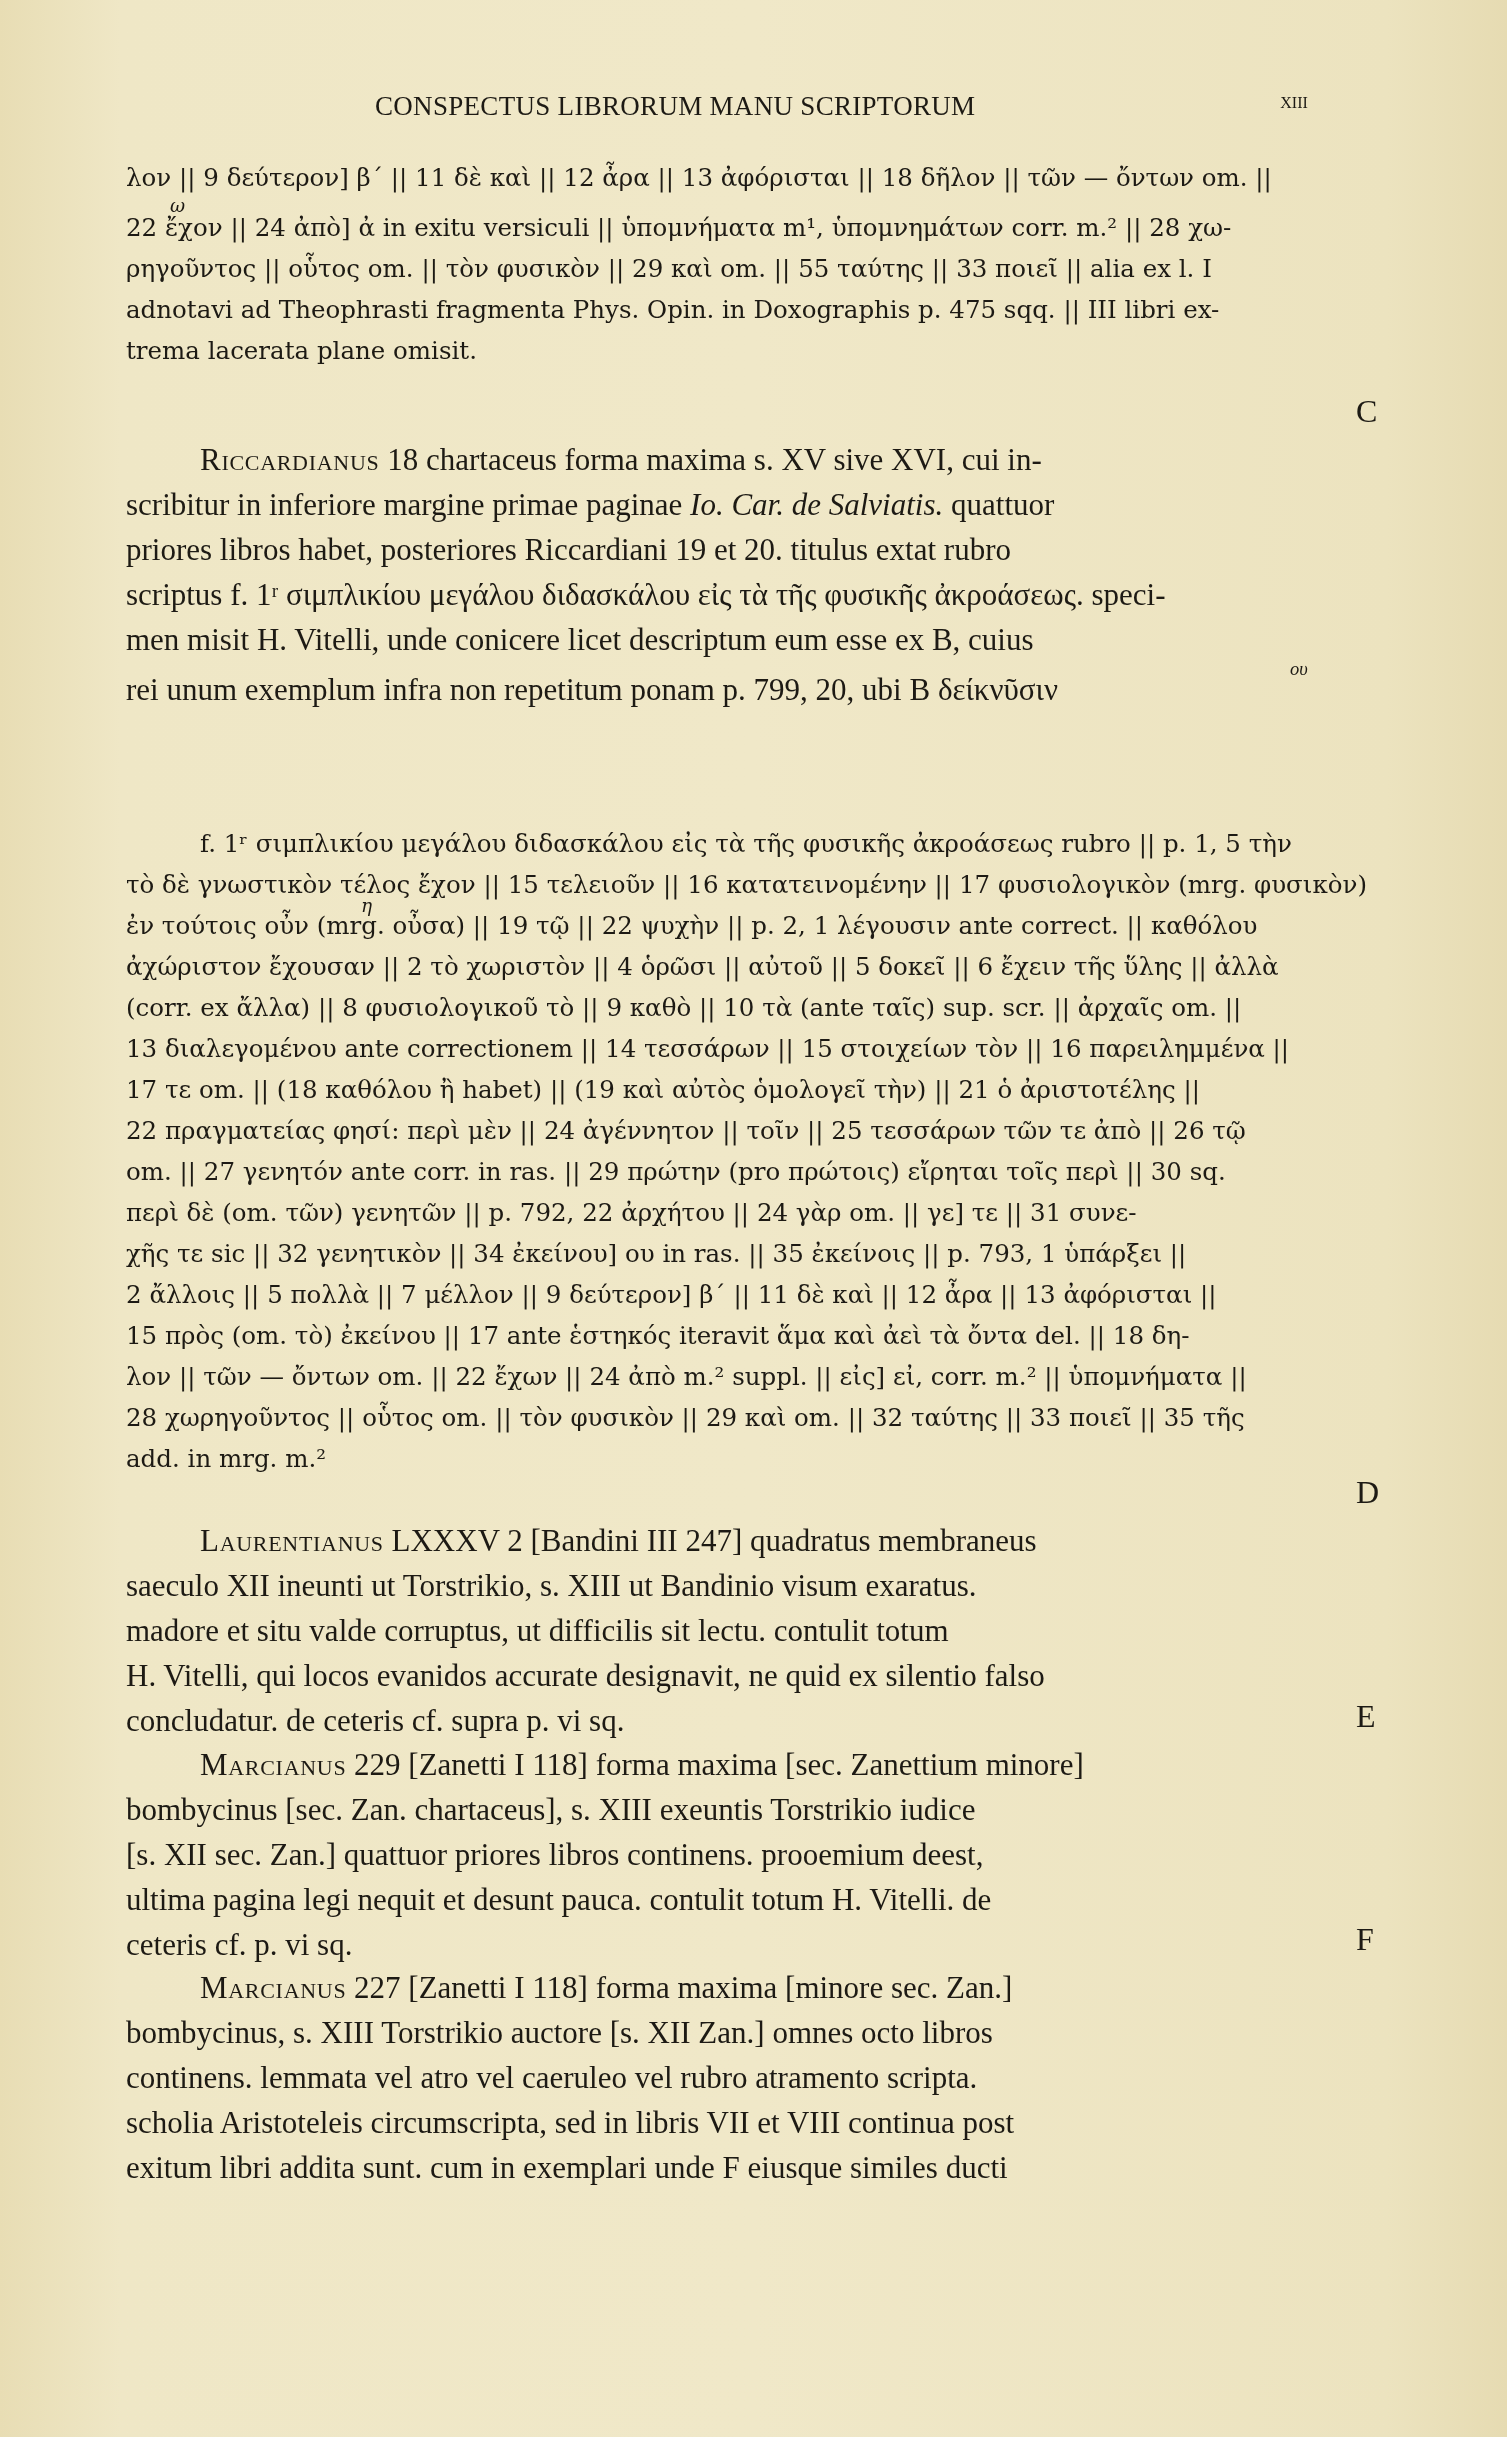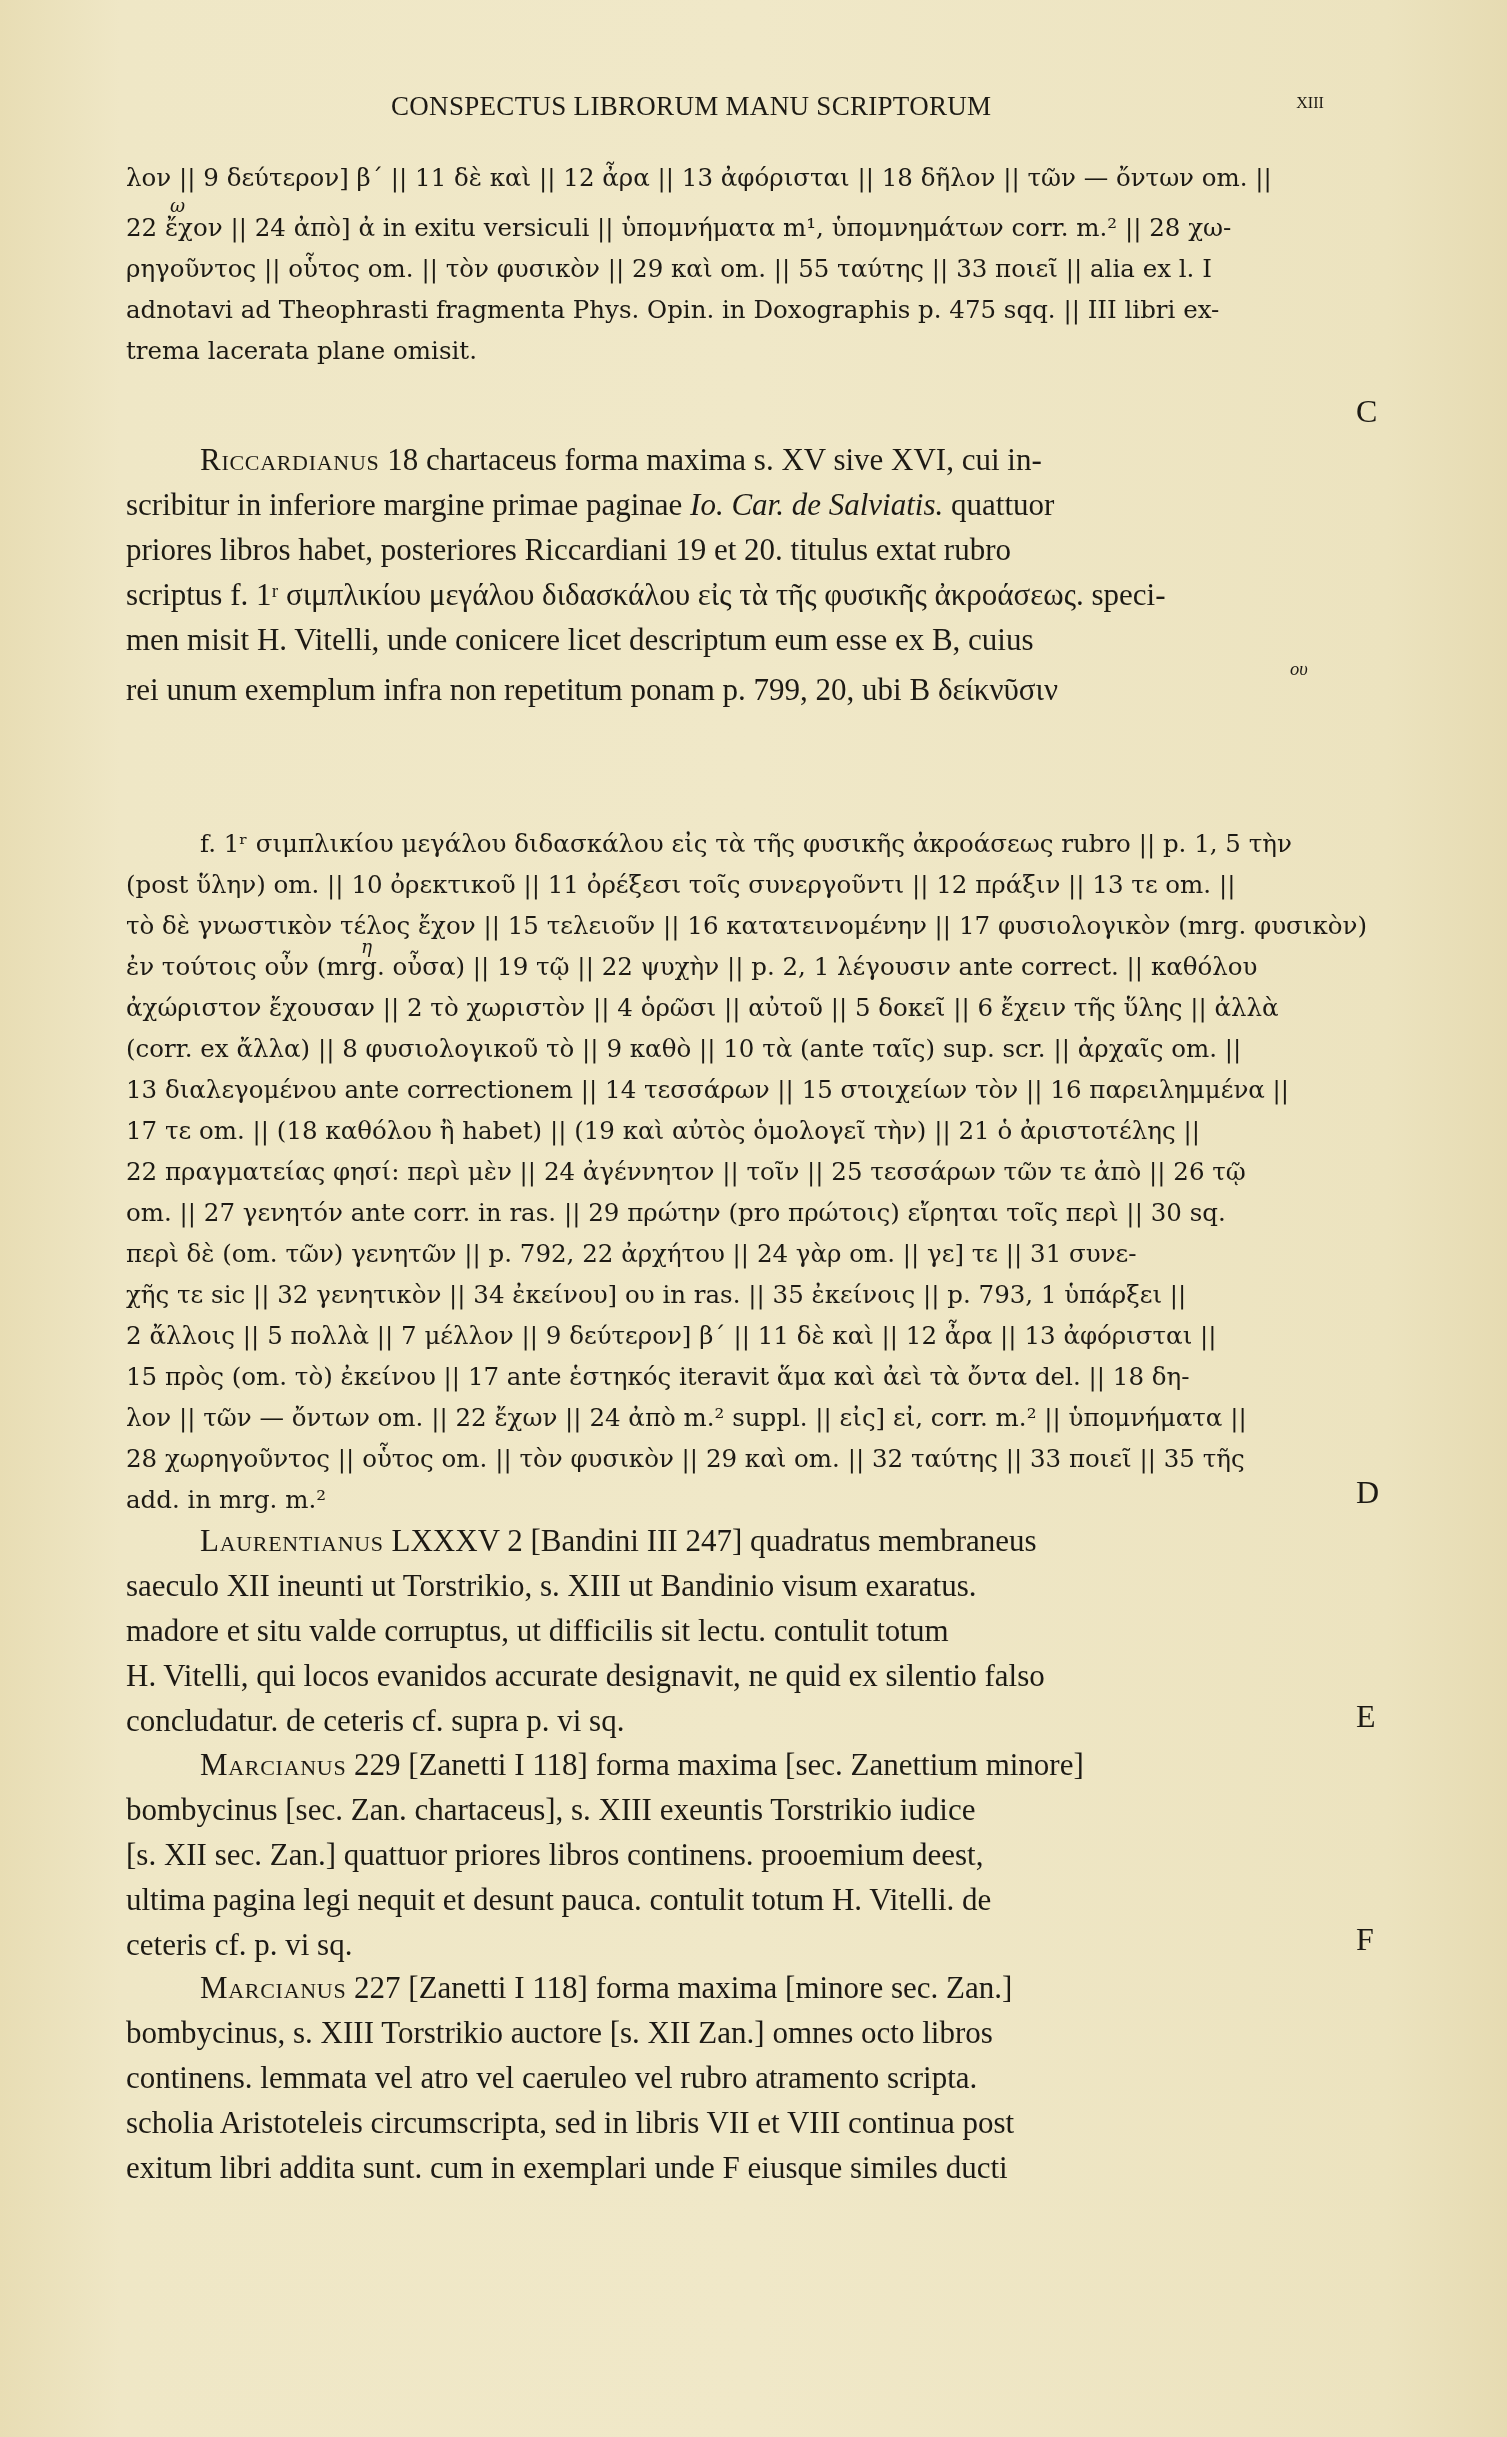--- a/index.html
+++ b/index.html
@@ -7,21 +7,21 @@
     width: 1508px; height: 2438px;
     background: #ede4c0;
     background-image: linear-gradient(90deg, #e8ddb4 0%, #efe7c6 8%, #f0e8c8 50%, #ece3bf 92%, #e6dbb2 100%);
     color: #1d1a14;
     font-family: "DejaVu Serif", "Liberation Serif", serif;
     position: relative;
     overflow: hidden;
   }
   .page { position: absolute; left: 0; top: 0; width: 1508px; height: 2438px; }
   .header {
-    position: absolute; top: 91px; left: 126px; width: 1211px; height: 40px;
+    position: absolute; top: 91px; left: 110px; width: 1211px; height: 40px;
   }
   .running-title {
     position: absolute; left: 265px; top: 0;
     font-size: 27px; letter-spacing: 0.3px;
     font-family: "Liberation Serif", serif;
   }
   .folio {
     position: absolute; right: 13.2px; top: 2.6px;
     font-size: 16px; font-family: "Liberation Serif", serif;
   }
@@ -77,21 +77,20 @@
     <span class="line">scriptus f. 1ʳ σιμπλικίου μεγάλου διδασκάλου εἰς τὰ τῆς φυσικῆς ἀκροάσεως. speci-</span>
     <span class="line">men misit H. Vitelli, unde conicere licet descriptum eum esse ex B, cuius</span>
     <span class="line" style="margin-top:5.3px;">
       <span class="sup-above" style="left:1164px; top:-20px;">ου</span>
       <span>rei unum exemplum infra non repetitum ponam p. 799, 20, ubi B δείκνῦσιν</span>
     </span>
   </div>
 
   <div class="block app" style="top:775px;">
     <span class="line indent">f. 1ʳ σιμπλικίου μεγάλου διδασκάλου εἰς τὰ τῆς φυσικῆς ἀκροάσεως rubro || p. 1, 5 τὴν</span>
-    <span class="line">(post ὕλην) om. || 10 ὀρεκτικοῦ || 11 ὀρέξεσι τοῖς συνεργοῦντι || 12 πράξιν || 13 τε om. ||</span>
     <span class="line">τὸ δὲ γνωστικὸν τέλος ἔχον || 15 τελειοῦν || 16 κατατεινομένην || 17 φυσιολογικὸν (mrg. φυσικὸν)</span>
     <span class="line">
       <span class="sup-above" style="left:235px; top:-20px;">η</span>
       <span>ἐν τούτοις οὖν (mrg. οὖσα) || 19 τῷ || 22 ψυχὴν || p. 2, 1 λέγουσιν ante correct. || καθόλου</span>
     </span>
     <span class="line">ἀχώριστον ἔχουσαν || 2 τὸ χωριστὸν || 4 ὁρῶσι || αὐτοῦ || 5 δοκεῖ || 6 ἔχειν τῆς ὕλης || ἀλλὰ</span>
     <span class="line">(corr. ex ἄλλα) || 8 φυσιολογικοῦ τὸ || 9 καθὸ || 10 τὰ (ante ταῖς) sup. scr. || ἀρχαῖς om. ||</span>
     <span class="line">13 διαλεγομένου ante correctionem || 14 τεσσάρων || 15 στοιχείων τὸν || 16 παρειλημμένα ||</span>
     <span class="line">17 τε om. || (18 καθόλου ἢ habet) || (19 καὶ αὐτὸς ὁμολογεῖ τὴν) || 21 ὁ ἀριστοτέλης ||</span>
     <span class="line">22 πραγματείας φησί: περὶ μὲν || 24 ἀγέννητον || τοῖν || 25 τεσσάρων τῶν τε ἀπὸ || 26 τῷ</span>

